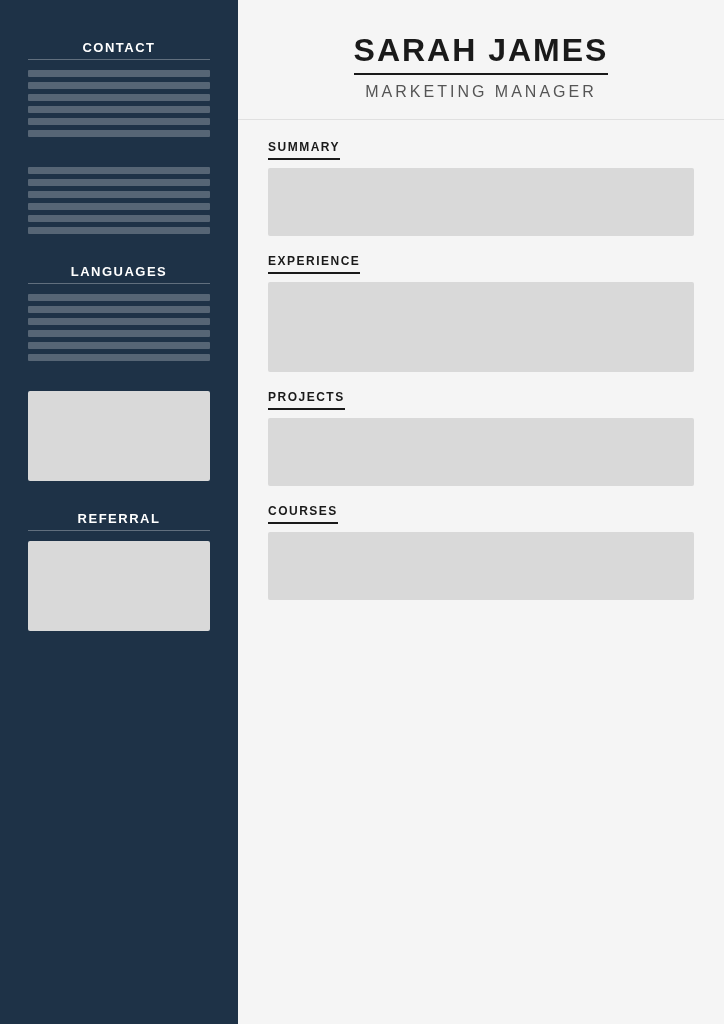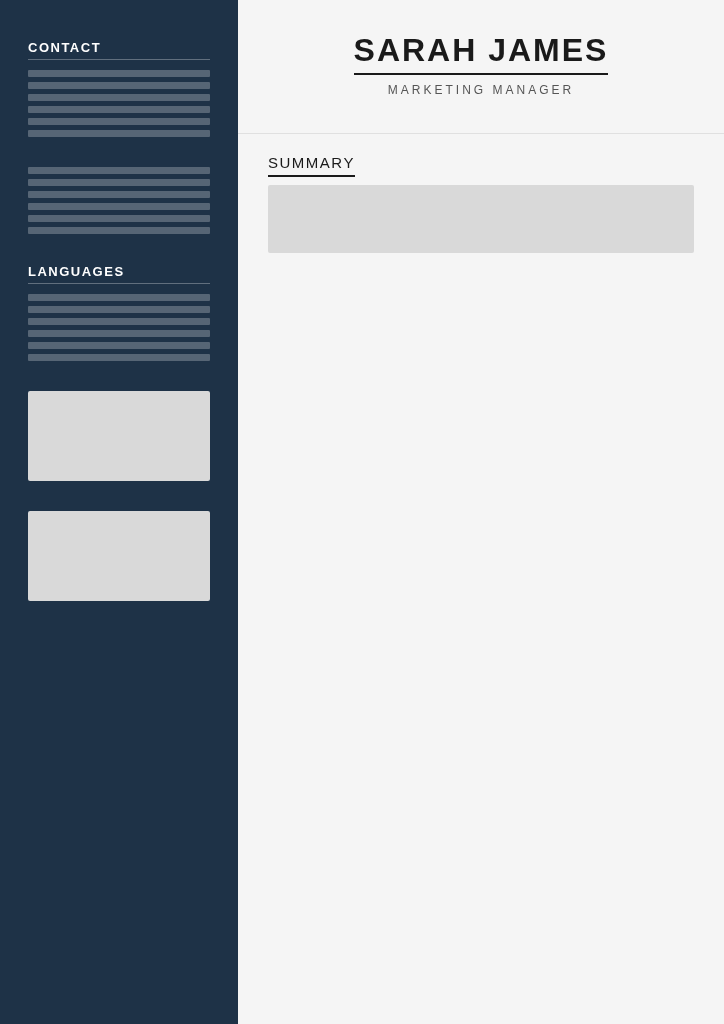--- a/index.html
+++ b/index.html
@@ -1,18 +1,19 @@
 <!DOCTYPE html>
 <html><head>
   <meta charset="utf-8">
   <style>
     * {
       box-sizing: border-box;
       margin: 0;
       padding: 0;
+      text-align: center;
     }
 
     body {
       font-family: 'Arial', sans-serif;
       background: #f0f0f0;
       display: flex;
       justify-content: center;
       align-items: flex-start;
       min-height: 100vh;
     }
@@ -74,59 +75,59 @@
     .main-content {
       flex: 1;
       background: #f5f5f5;
       padding: 0;
     }
 
     
     .header {
       background: #f5f5f5;
       text-align: center;
-      padding: 32px 30px 36px 30px;
+      padding: 32px 30px 18px 30px;
       border-bottom: 1px solid #e0e0e0;
     }
 
     .header-name {
       font-size: 32px;
       font-weight: 900;
       letter-spacing: 2px;
       color: #1a1a1a;
       text-transform: uppercase;
       border-bottom: 2px solid #1a1a1a;
       display: inline-block;
       padding-bottom: 4px;
       margin-bottom: 8px;
     }
 
     .header-title {
-      font-size: 12px;
+      font-size: 16px;
       letter-spacing: 3px;
       color: #555;
       text-transform: uppercase;
     }
 
     
     .main-sections {
       padding: 20px 30px 20px 30px;
       display: flex;
       flex-direction: column;
       gap: 18px;
     }
 
     .section {
       display: flex;
       flex-direction: column;
     }
 
     .section-title {
-      font-size: 15px;
-      font-weight: 400;
+      font-size: 12px;
+      font-weight: 700;
       letter-spacing: 1.5px;
       text-transform: uppercase;
       color: #1a1a1a;
       border-bottom: 2px solid #1a1a1a;
       padding-bottom: 4px;
       margin-bottom: 8px;
       display: inline-block;
       align-self: flex-start;
     }
 
@@ -181,39 +182,52 @@
         <div class="sidebar-line"></div>
         <div class="sidebar-line"></div>
       </div>
     </div>
 
     <div class="sidebar-section">
       <div class="sidebar-placeholder-box"></div>
     </div>
 
     <div class="sidebar-section">
+      <div class="sidebar-section-title">REFERRAL</div>
       <div class="sidebar-placeholder-box"></div>
     </div>
 
   </div>
 
   <div class="main-content">
 
     <div class="header">
       <div class="header-name">SARAH JAMES</div>
       <div class="header-title">MARKETING MANAGER</div>
     </div>
 
     <div class="main-sections">
 
       <div class="section">
         <div class="section-title">SUMMARY</div>
         <div class="section-placeholder"></div>
       </div>
 
-
-
-
-
+      <div class="section">
+        <div class="section-title">EXPERIENCE</div>
+        <div class="section-placeholder tall"></div>
+      </div>
+
+
+      <div class="section">
+        <div class="section-title">PROJECTS</div>
+        <div class="section-placeholder"></div>
+      </div>
+
+
+      <div class="section">
+        <div class="section-title">COURSES</div>
+        <div class="section-placeholder"></div>
+      </div>
 
     </div>
   </div>
 </div>
 
 </body></html>

